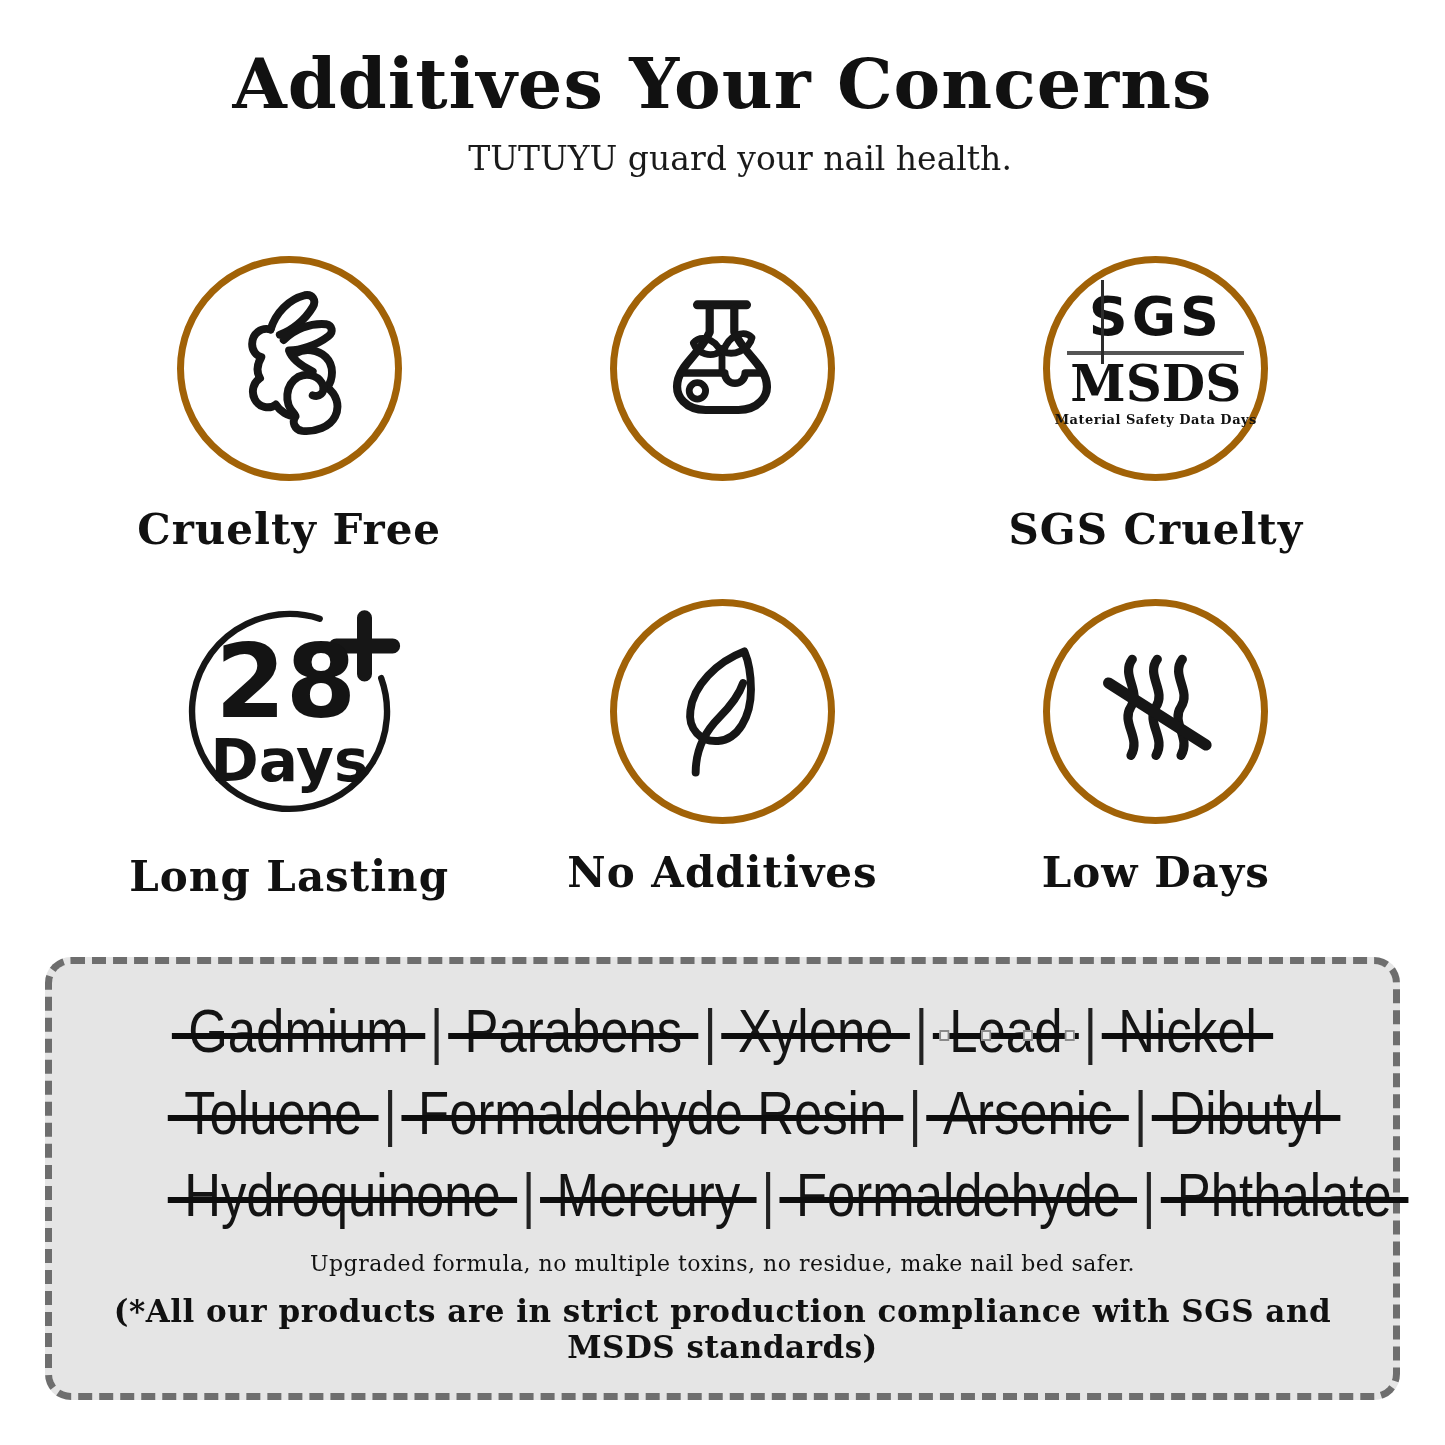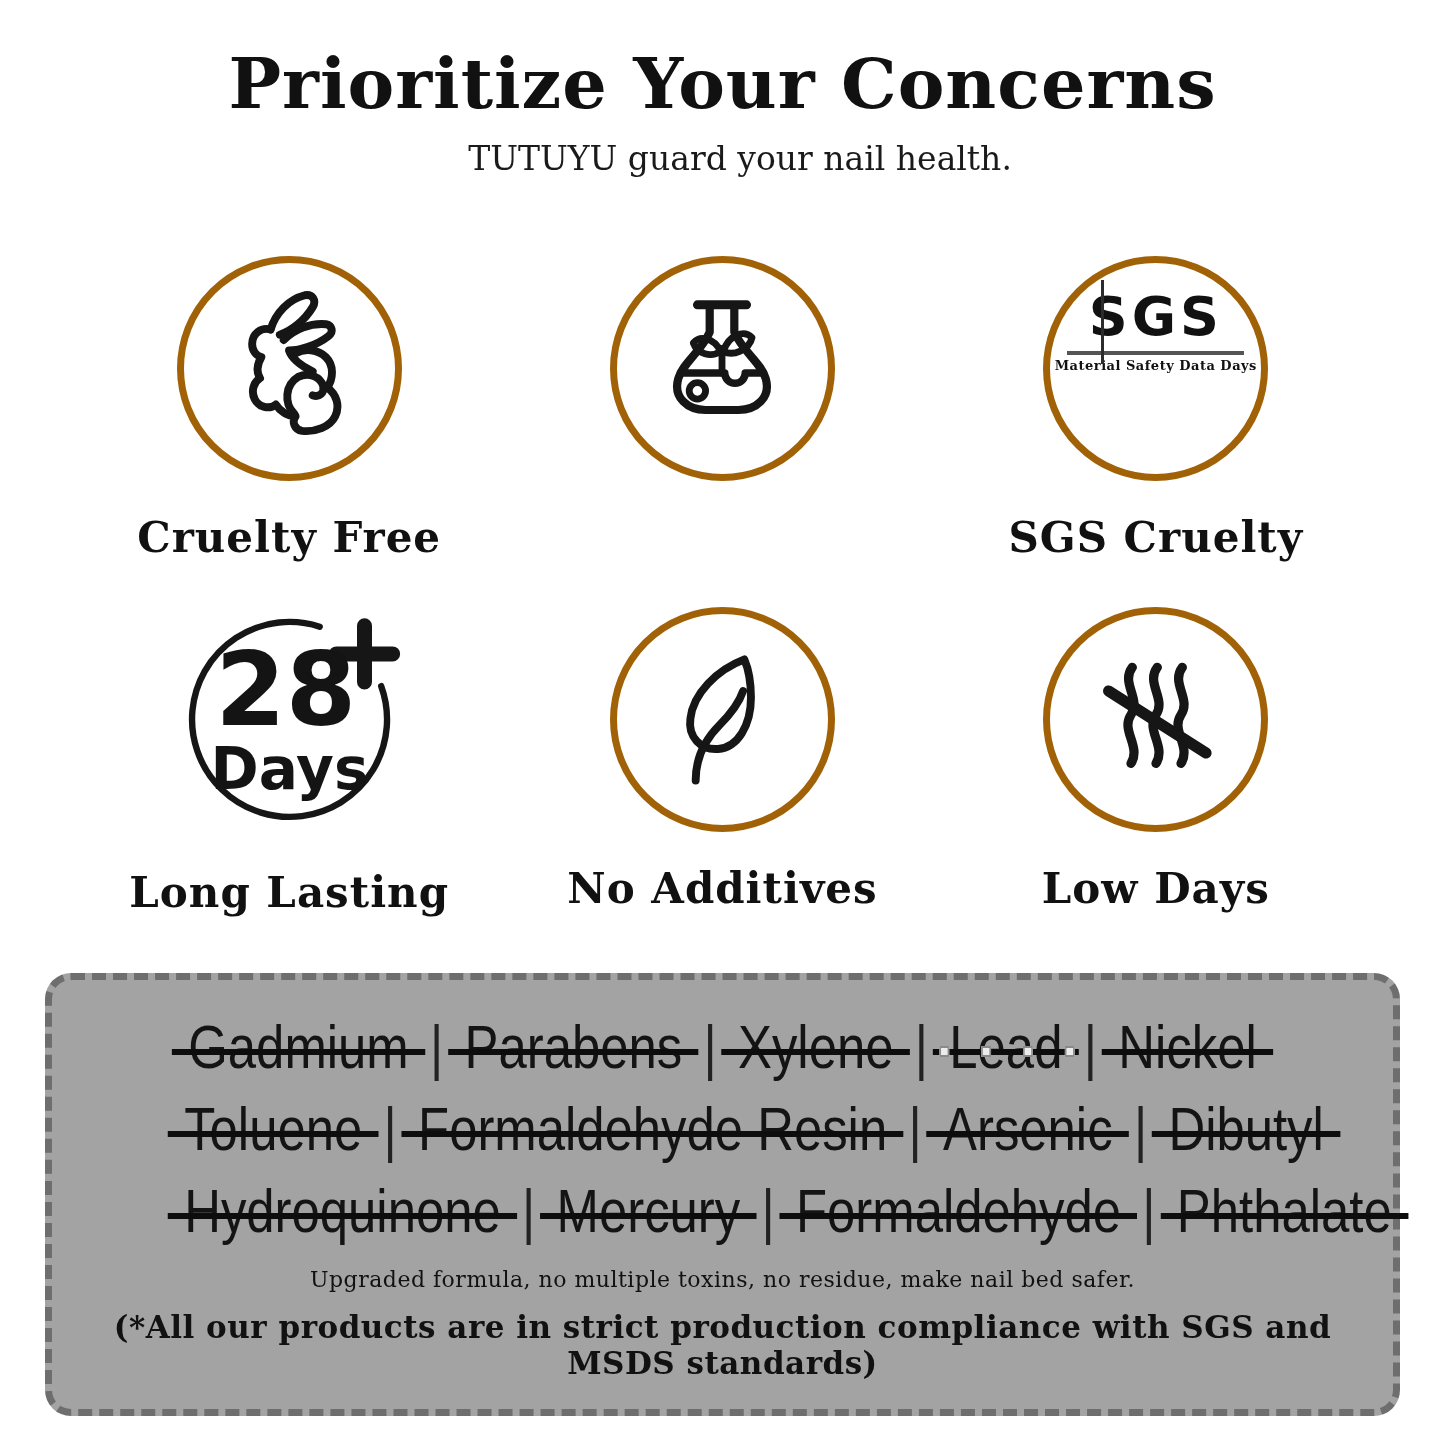--- a/index.html
+++ b/index.html
@@ -42,21 +42,21 @@
   .icon-circle{
     width:211px;height:211px;
     border:7px solid #a16207;
     border-radius:50%;
     display:flex;align-items:center;justify-content:center;
     background:#fff;
     box-sizing:content-box;
   }
   .icon-circle svg{display:block;}
   .feature-label{
-    margin-top:32px;
+    margin-top:24px;
     font-family:"DejaVu Serif",serif;
     font-weight:700;
     font-size:42px;
     letter-spacing:1px;
     color:#111;
     white-space:nowrap;
   }
   .stroke{fill:none;stroke:#161616;stroke-linecap:round;stroke-linejoin:round;}
   
   .sgs-inner{position:relative;width:100%;height:100%;text-align:center;}
@@ -77,21 +77,21 @@
   }
   
   .days-num{font-family:"DejaVu Sans",sans-serif;font-weight:700;fill:#141414;}
   
   .excluded-box{
     margin:56px 45px 0;
     border:7px dashed #6e6e6e;
     border-radius:26px;
     padding:26px 8px 28px;
     text-align:center;
-    background:#a3a3a3;
+    background:#e5e5e5;
   }
   .chem-row{
     white-space:nowrap;
     font-family:"Liberation Sans",sans-serif;
     font-size:62px;
     font-weight:400;
     line-height:1.32;
     color:#141414;
     transform:scaleX(0.82);
     transform-origin:center;
@@ -117,21 +117,21 @@
     font-family:"DejaVu Serif",serif;
     font-weight:700;font-size:31px;letter-spacing:0.5px;color:#111;
   }
 </style>
 </head>
 <body>
 
 <div class="page">
 
   <div class="header">
-    <div class="title">Prioritize Your Concerns</div>
+    <div class="title">Additives Your Concerns</div>
     <div class="subtitle">TUTUYU guard your nail health.</div>
   </div>
 
   <div class="features">
 
     <div class="feature">
       <div class="icon-circle">
         <svg width="158" height="158" viewBox="0 0 120 120">
           <path class="stroke" stroke-width="6" d="M46,30 C39,28 32,33 32,41 C32,46 35,50 39,51 C36,56 35,62 38,67 C33,70 31,77 34,83 C37,89 45,91 50,87 C53,92 59,96 65,96 C62,100 64,106 70,107 C80,108 91,104 95,96 C99,88 96,79 89,74 C94,67 94,57 88,51 C82,45 72,44 65,48"></path>
           <path class="stroke" stroke-width="6" d="M46,30 C50,17 60,7 72,4 C78,3 81,8 78,13 C72,23 62,31 53,34"></path>
@@ -155,20 +155,21 @@
         </svg>
       </div>
     </div>
 
     <div class="feature">
       <div class="icon-circle">
         <div class="sgs-inner">
           <div class="sgs-vline"></div>
           <div class="sgs-top">SGS</div>
           <div class="sgs-rule"></div>
+          <div class="sgs-mid">MSDS</div>
           <div class="sgs-small">Material Safety Data Days</div>
         </div>
       </div>
       <div class="feature-label">SGS Cruelty</div>
     </div>
 
     <div class="feature">
       <div>
         <svg width="225" height="225" viewBox="0 0 120 120">
           <path class="stroke" stroke-width="3.4" d="M108.9,42.2 A52,52 0 1 1 76.1,10.5"></path>

